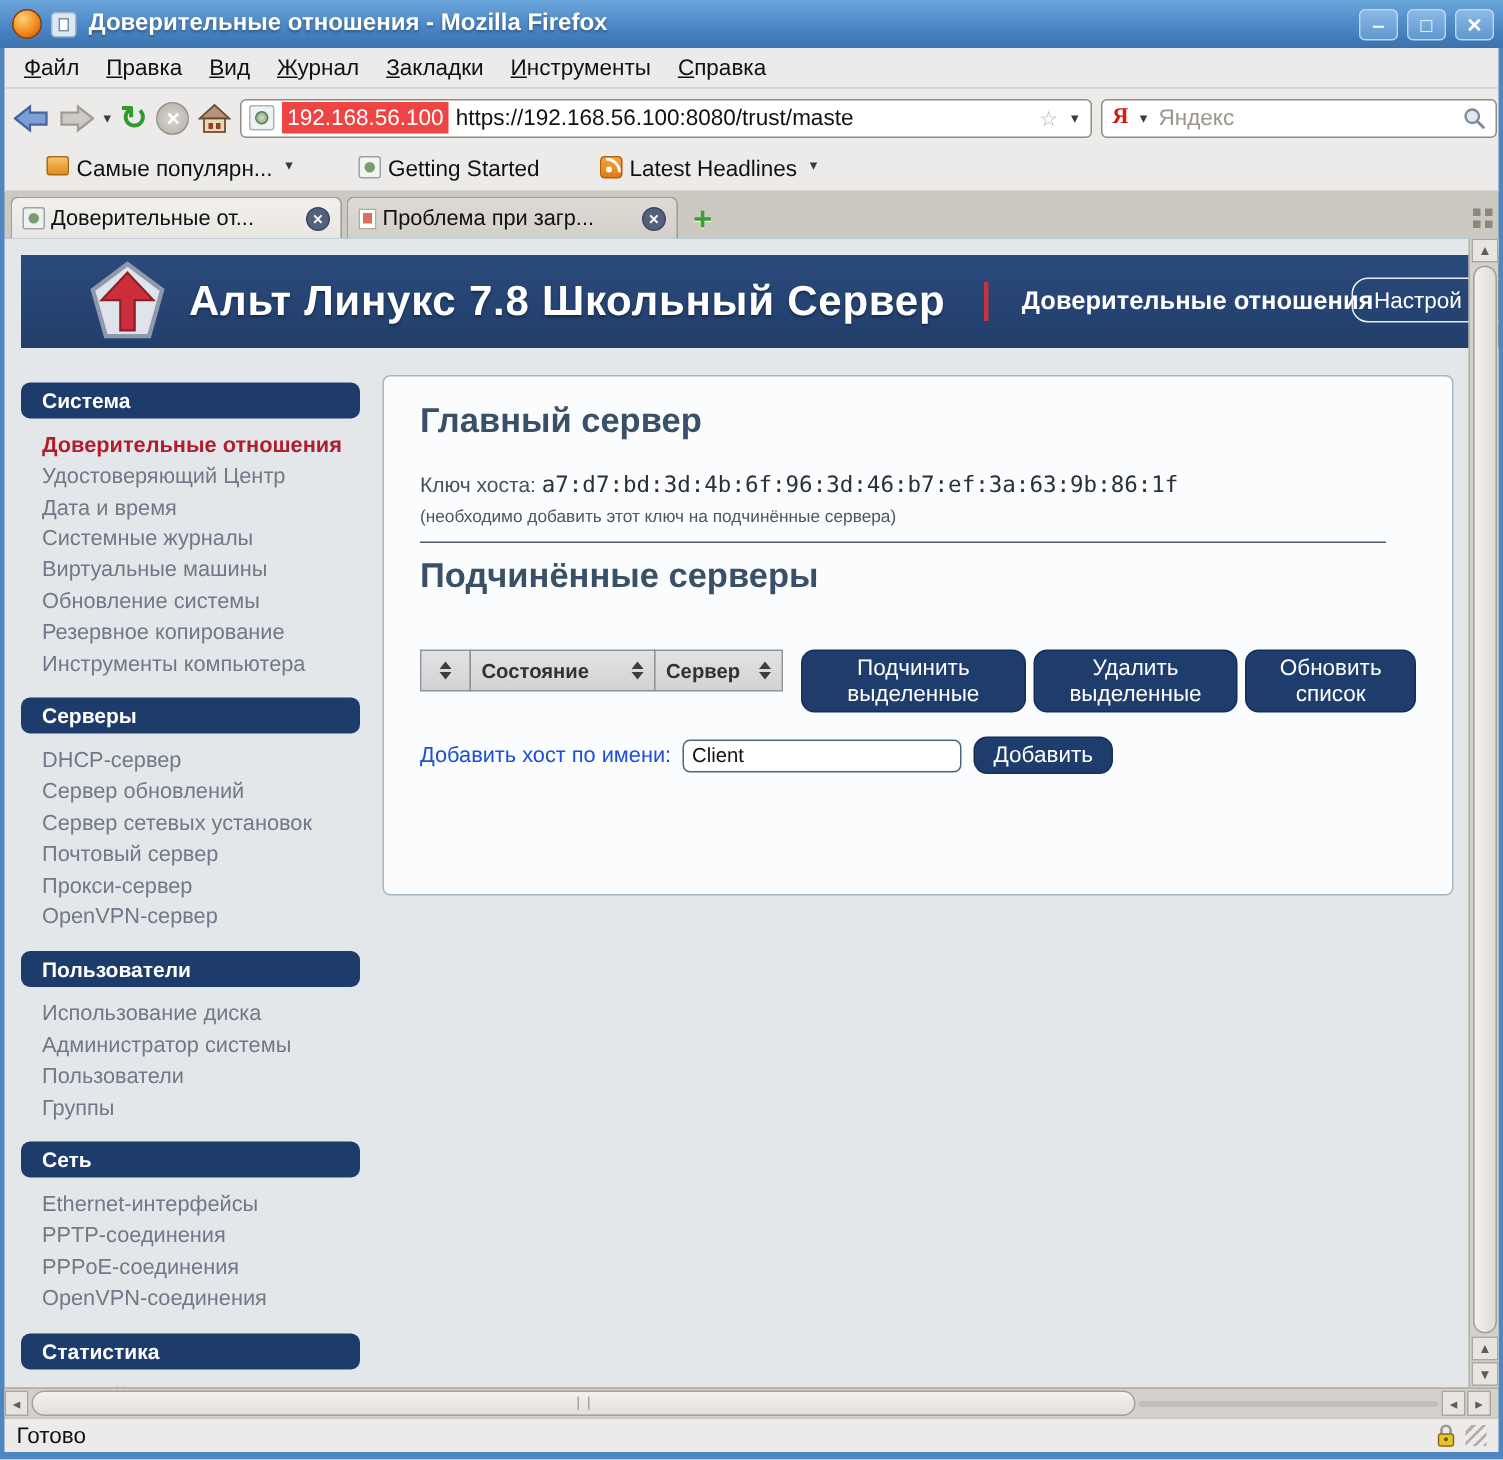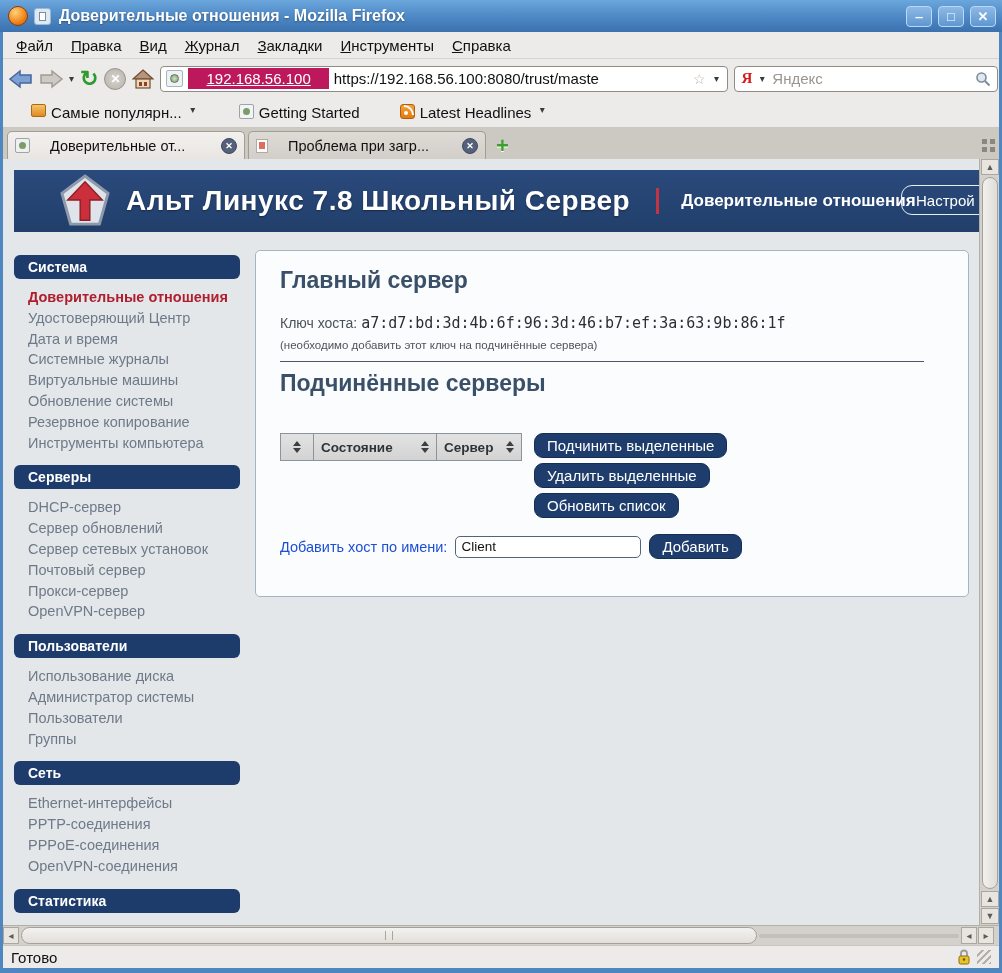--- a/index.html
+++ b/index.html
@@ -35,21 +35,21 @@
   .nav-btn { width:28px; height:28px; display:flex; align-items:center; justify-content:center; }
   .chev { font-size:10px; color:#3a3a3a; width:12px; text-align:center; }
   .reload-glyph { font-size:22px; font-weight:bold; color:#2e9b2e; line-height:1; }
   .stop-circle { width:22px; height:22px; border-radius:50%; background:radial-gradient(#d8d5d0,#b4b0a9);
     border:1px solid #98948d; color:#fff; font-weight:bold; font-size:12px; display:flex; align-items:center; justify-content:center; }
   .urlbar { flex:0 0 568px; height:26px; background:#fff; border:1px solid #908b84; border-radius:4px;
     display:flex; align-items:center; padding:0 5px; gap:5px; overflow:hidden; }
   .favicon-box { width:17px; height:17px; border:1px solid #aab4be; border-radius:2px; background:#eef2f5;
     display:flex; align-items:center; justify-content:center; }
   .favicon-dot { width:9px; height:9px; border-radius:50%; background:radial-gradient(#cfe0c8,#7d9a6f); border:1px solid #5d7a52; }
-  .url-selected { background:#be185d; color:#fff; font-size:15px; padding:2px 18px; white-space:nowrap;text-decoration:underline; }
+  .url-selected { background:#ef4444; color:#fff; font-size:15px; padding:2px 3px; white-space:nowrap; }
   .url-rest { color:#111; font-size:15px; white-space:nowrap; flex:1; overflow:hidden; }
   .star { color:#b9b4ac; font-size:14px; }
   .searchbox { flex:0 0 212px; height:26px; background:#fff; border:1px solid #908b84; border-radius:4px;
     display:flex; align-items:center; padding:0 6px; gap:4px; }
   .ya-letter { color:#d61a1a; font-weight:bold; font-size:15px; font-family:"Liberation Serif", serif; }
   .search-input { border:none; outline:none; flex:1; font-size:15px; color:#333; min-width:0; background:transparent; }
   .search-input::placeholder { color:#9a958e; }
 
   
   .bookmarksbar { position:absolute; left:3px; top:98px; width:996px; height:30px; background:#edebe9;
@@ -60,21 +60,21 @@
     display:flex; align-items:center; justify-content:center; }
   .bm-page i { width:7px; height:7px; border-radius:50%; background:#7d9a6f; }
   .rss { width:15px; height:15px; border-radius:3px; background:linear-gradient(#f6a13c,#e07c10); border:1px solid #b05f0a; position:relative; }
   .rss::after { content:""; position:absolute; left:3px; bottom:3px; width:4px; height:4px; border-radius:50%; background:#fff; }
   .rss::before { content:""; position:absolute; left:3px; bottom:3px; width:8px; height:8px;
     border:2px solid #fff; border-left:none; border-bottom:none; border-radius:0 10px 0 0; }
 
   
   .tabbar { position:absolute; left:3px; top:128px; width:996px; height:31px; background:#ccc8c2;
     display:flex; align-items:flex-end; padding:3px 4px 0 4px; }
-  .tab { width:238px; height:28px; display:flex; align-items:center; gap:20px; padding:0 7px;
+  .tab { width:221px; height:28px; display:flex; align-items:center; gap:4px; padding:0 7px;
     border:1px solid #a19c94; border-bottom:none; border-radius:5px 5px 0 0; font-size:14.5px; color:#111; }
   .tab.active { background:linear-gradient(#f2f0ee,#e9e6e2); }
   .tab.inactive { background:linear-gradient(#dedad5,#d2cec8); margin-left:3px; }
   .tab-label { flex:1; white-space:nowrap; overflow:hidden; }
   .tab-close { width:16px; height:16px; border-radius:50%; background:#55617a; border:1px solid #3d4a63;
     color:#fff; font-size:9px; font-weight:bold; display:flex; align-items:center; justify-content:center; }
   .tab-fav1 { width:15px; height:15px; border:1px solid #9aa4ae; border-radius:2px; background:#eef2ee;
     display:flex; align-items:center; justify-content:center; }
   .tab-fav1 i { width:7px; height:7px; border-radius:50%; background:#7d9a6f; }
   .tab-fav2 { width:12px; height:14px; background:#fdfdfd; border:1px solid #b2aaa2; position:relative; }
@@ -130,21 +130,21 @@
     font-size:13.5px; font-weight:bold; color:#2e3338; }
   .th + .th { margin-left:-1px; }
   .th-sel { width:34px; justify-content:center; }
   .th-state { width:124px; }
   .th-server { width:86px; }
   .sort { display:inline-flex; flex-direction:column; align-items:center; }
   .sort::before { content:""; border-left:4px solid transparent; border-right:4px solid transparent;
     border-bottom:5px solid #3b3f45; margin-bottom:2px; }
   .sort::after { content:""; border-left:4px solid transparent; border-right:4px solid transparent;
     border-top:5px solid #3b3f45; }
-  .action-col { display:flex; flex-direction:column; align-items:flex-start; gap:5px; margin-left:12px; }
+  .action-col { display:flex; flex-direction:row; align-items:flex-start; gap:5px; margin-left:12px; }
   .add-row { display:flex; align-items:center; gap:8px; margin-top:16px; }
   .add-label { font-size:14.5px; color:#1d4ed8; white-space:nowrap; }
   .add-input { width:186px; height:22px; border:1px solid #51647c; border-radius:5px; padding:1px 5px;
     font-size:13.5px; color:#111; font-family:"Liberation Sans", sans-serif; }
 
   
   .vscroll { position:absolute; right:0; top:0; width:20px; height:766px; background:#d4d1cd; border-left:1px solid #b3afa9; }
   .v-btn { position:absolute; left:1px; width:18px; height:16px; background:#e8e5e1; border:1px solid #aba79f;
     color:#5f5b55; font-size:9px; display:flex; align-items:center; justify-content:center; }
   .v-up { top:0; }

